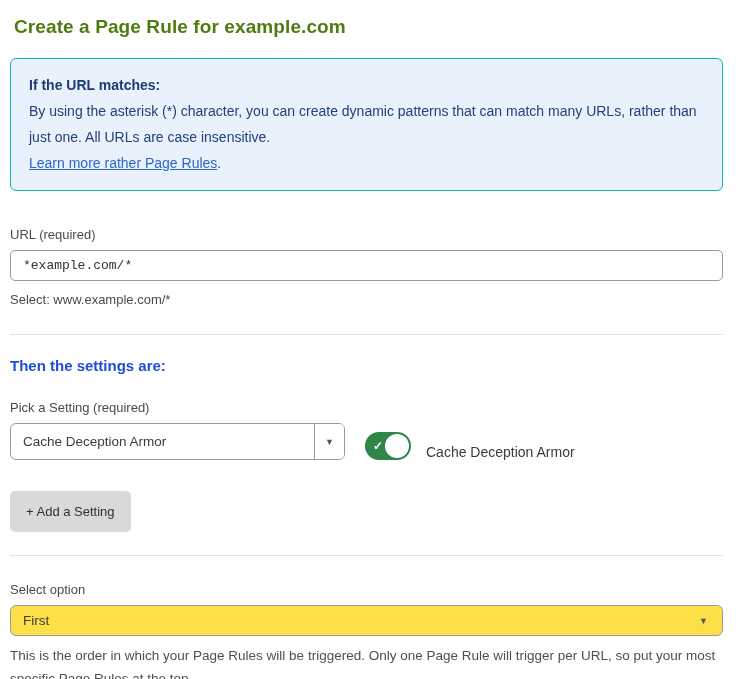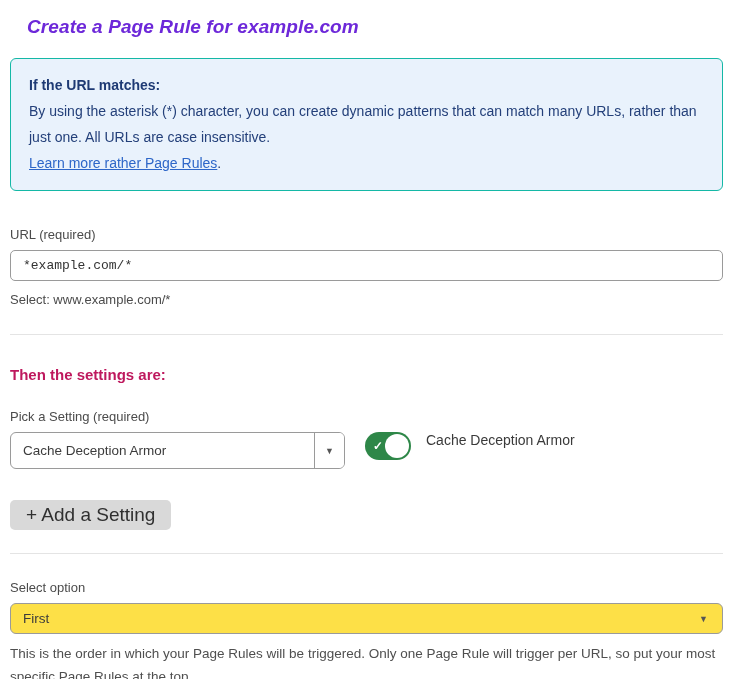--- a/index.html
+++ b/index.html
@@ -9,24 +9,23 @@
     height: 679px;
     font-family: "Liberation Sans", sans-serif;
     color: #333333;
     overflow: hidden;
   }
   .page { padding: 10px 10px 0 10px; width: 733px; }
 
   .page-title {
     font-size: 19px;
     font-weight: bold;
-    color: #6d28d9;
-    margin: 6px 0 20px 17px;
+    color: #4d7c0f;
+    margin: 6px 0 20px 4px;
     letter-spacing: 0.1px;
-    font-style: italic;
   }
 
   
   .info-box {
     background: #e9f2fc;
     border: 1px solid #14b8a6;
     border-radius: 6px;
     padding: 13px 18px 14px 18px;
     color: #24407a;
     font-size: 14px;
@@ -71,29 +70,29 @@
 
   .divider {
     border: none;
     border-top: 1px solid #e4e4e4;
     margin: 23px 0 0 0;
   }
 
   .section-heading {
     font-size: 15px;
     font-weight: bold;
-    color: #be185d;
-    margin-top: 31px;
+    color: #1d4ed8;
+    margin-top: 22px;
   }
 
   
   .setting-row {
     margin-top: 8px;
     display: flex;
-    align-items: flex-start;
+    align-items: flex-end;
   }
   .setting-dropdown {
     width: 335px;
     height: 37px;
     border: 1px solid #9a9a9a;
     border-radius: 6px;
     background: #ffffff;
     display: flex;
     align-items: stretch;
     cursor: pointer;
@@ -149,26 +148,26 @@
   .toggle-label {
     margin-left: 15px;
     font-size: 14px;
     color: #3a3a3a;
   }
 
   .btn {
     display: inline-flex;
     align-items: center;
     justify-content: center;
-    height: 30px;
+    height: 41px;
     padding: 0 16px;
     border: none;
     border-radius: 5px;
     font-family: "Liberation Sans", sans-serif;
-    font-size: 19px;
+    font-size: 13px;
     cursor: pointer;
   }
   .btn-gray { background: #d9d9d9; color: #303030; }
 
   .add-setting-btn { margin-top: 31px; }
 
   
   .order-select {
     margin-top: 8px;
     width: 100%;

